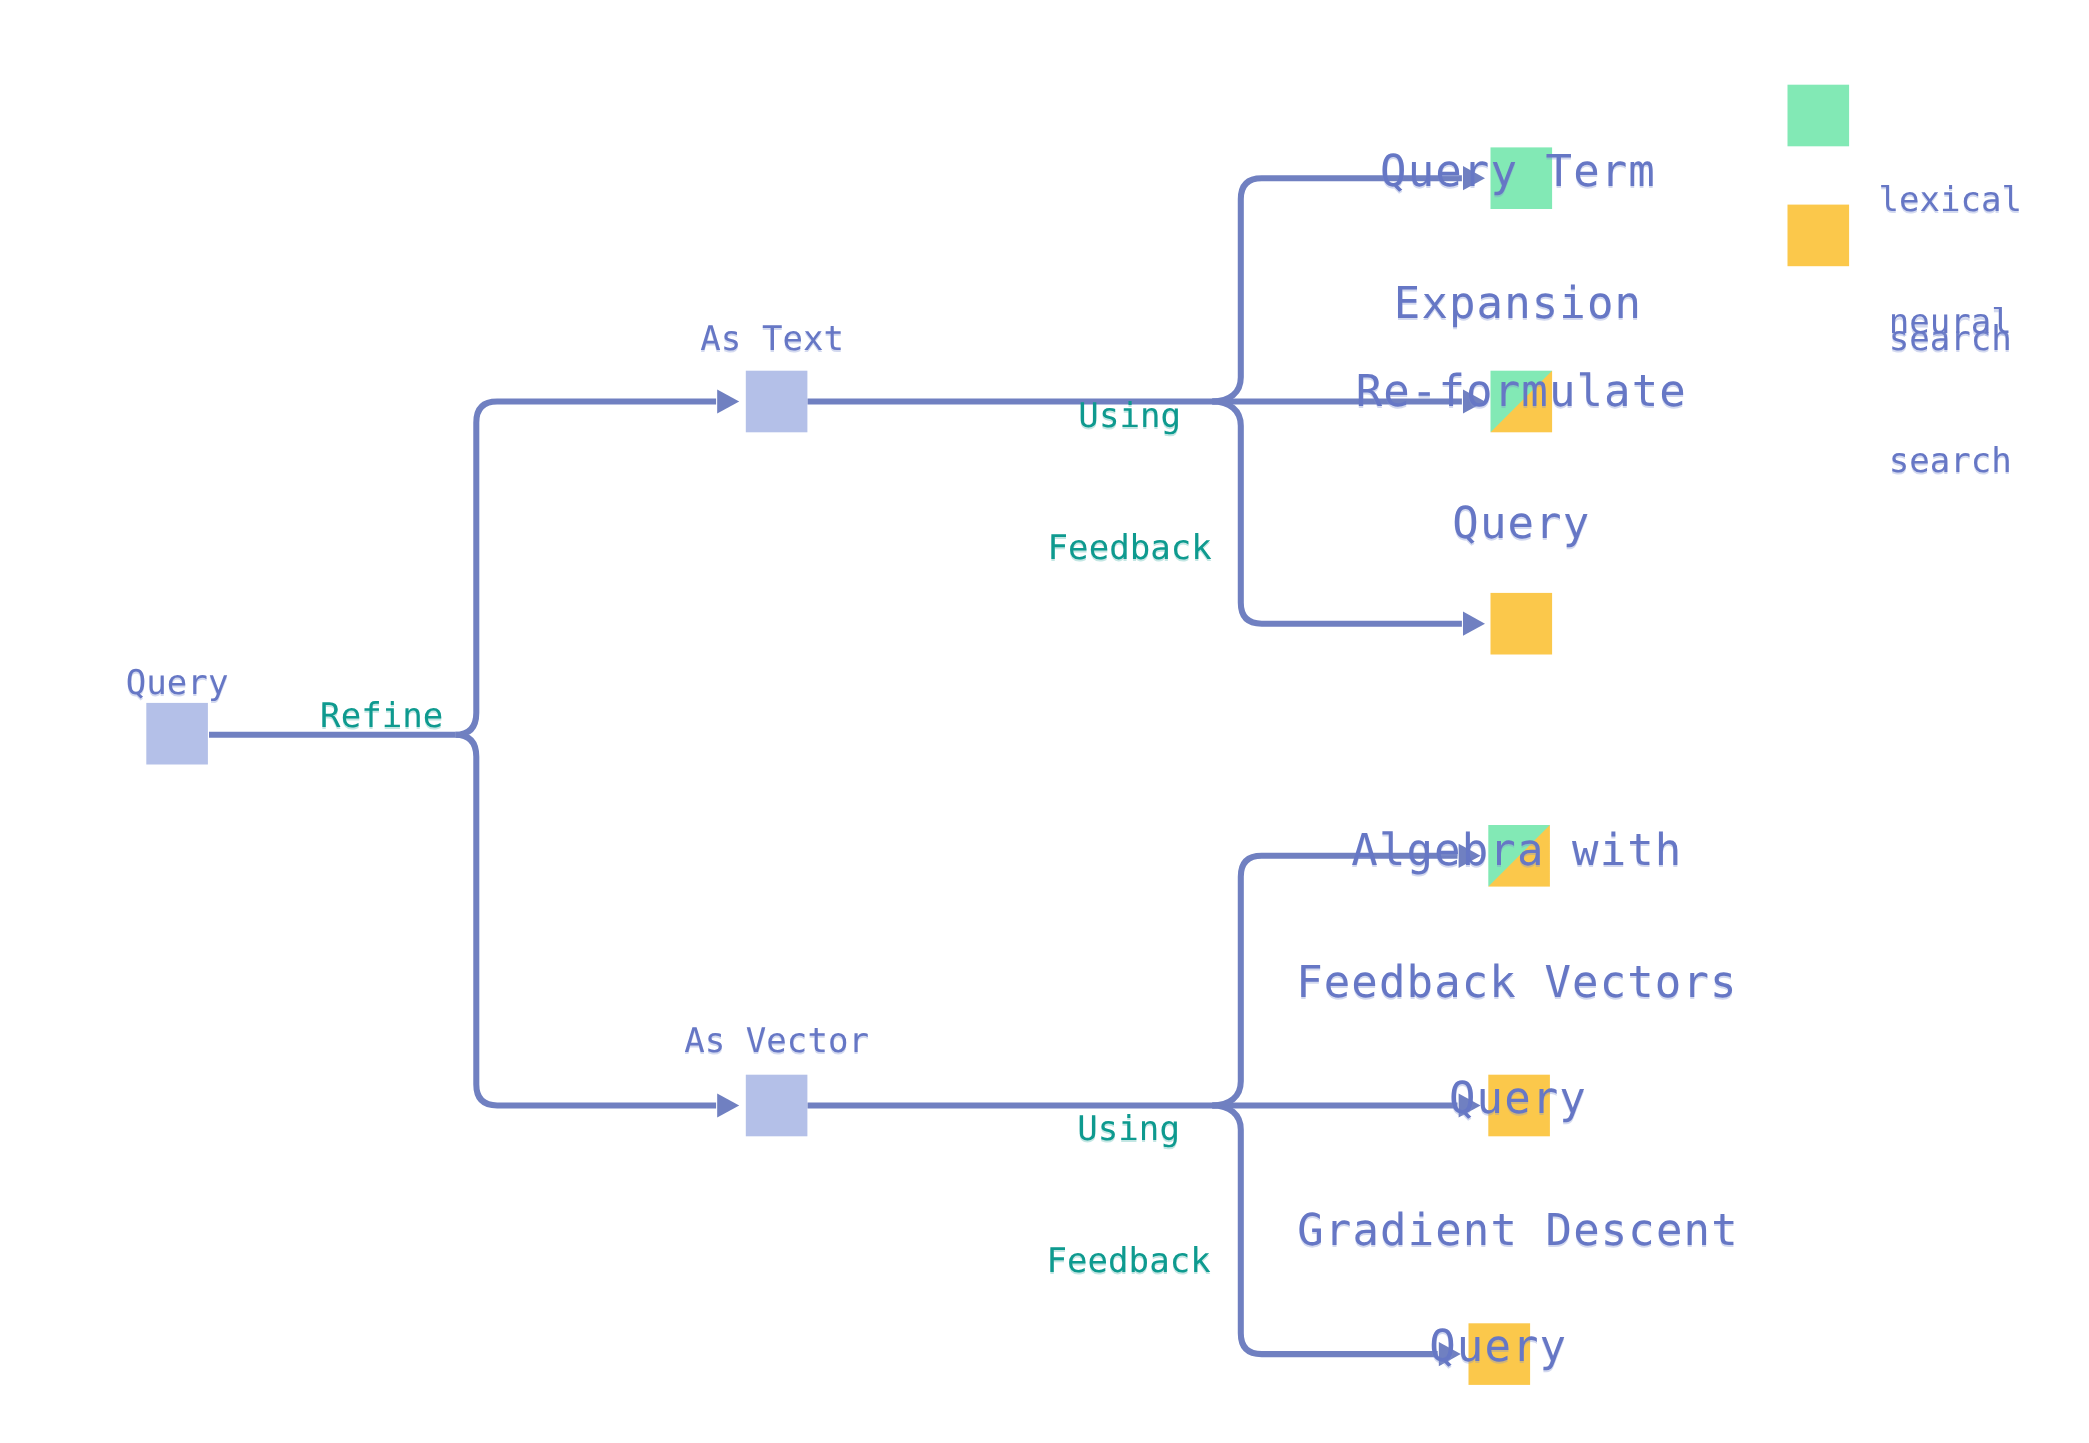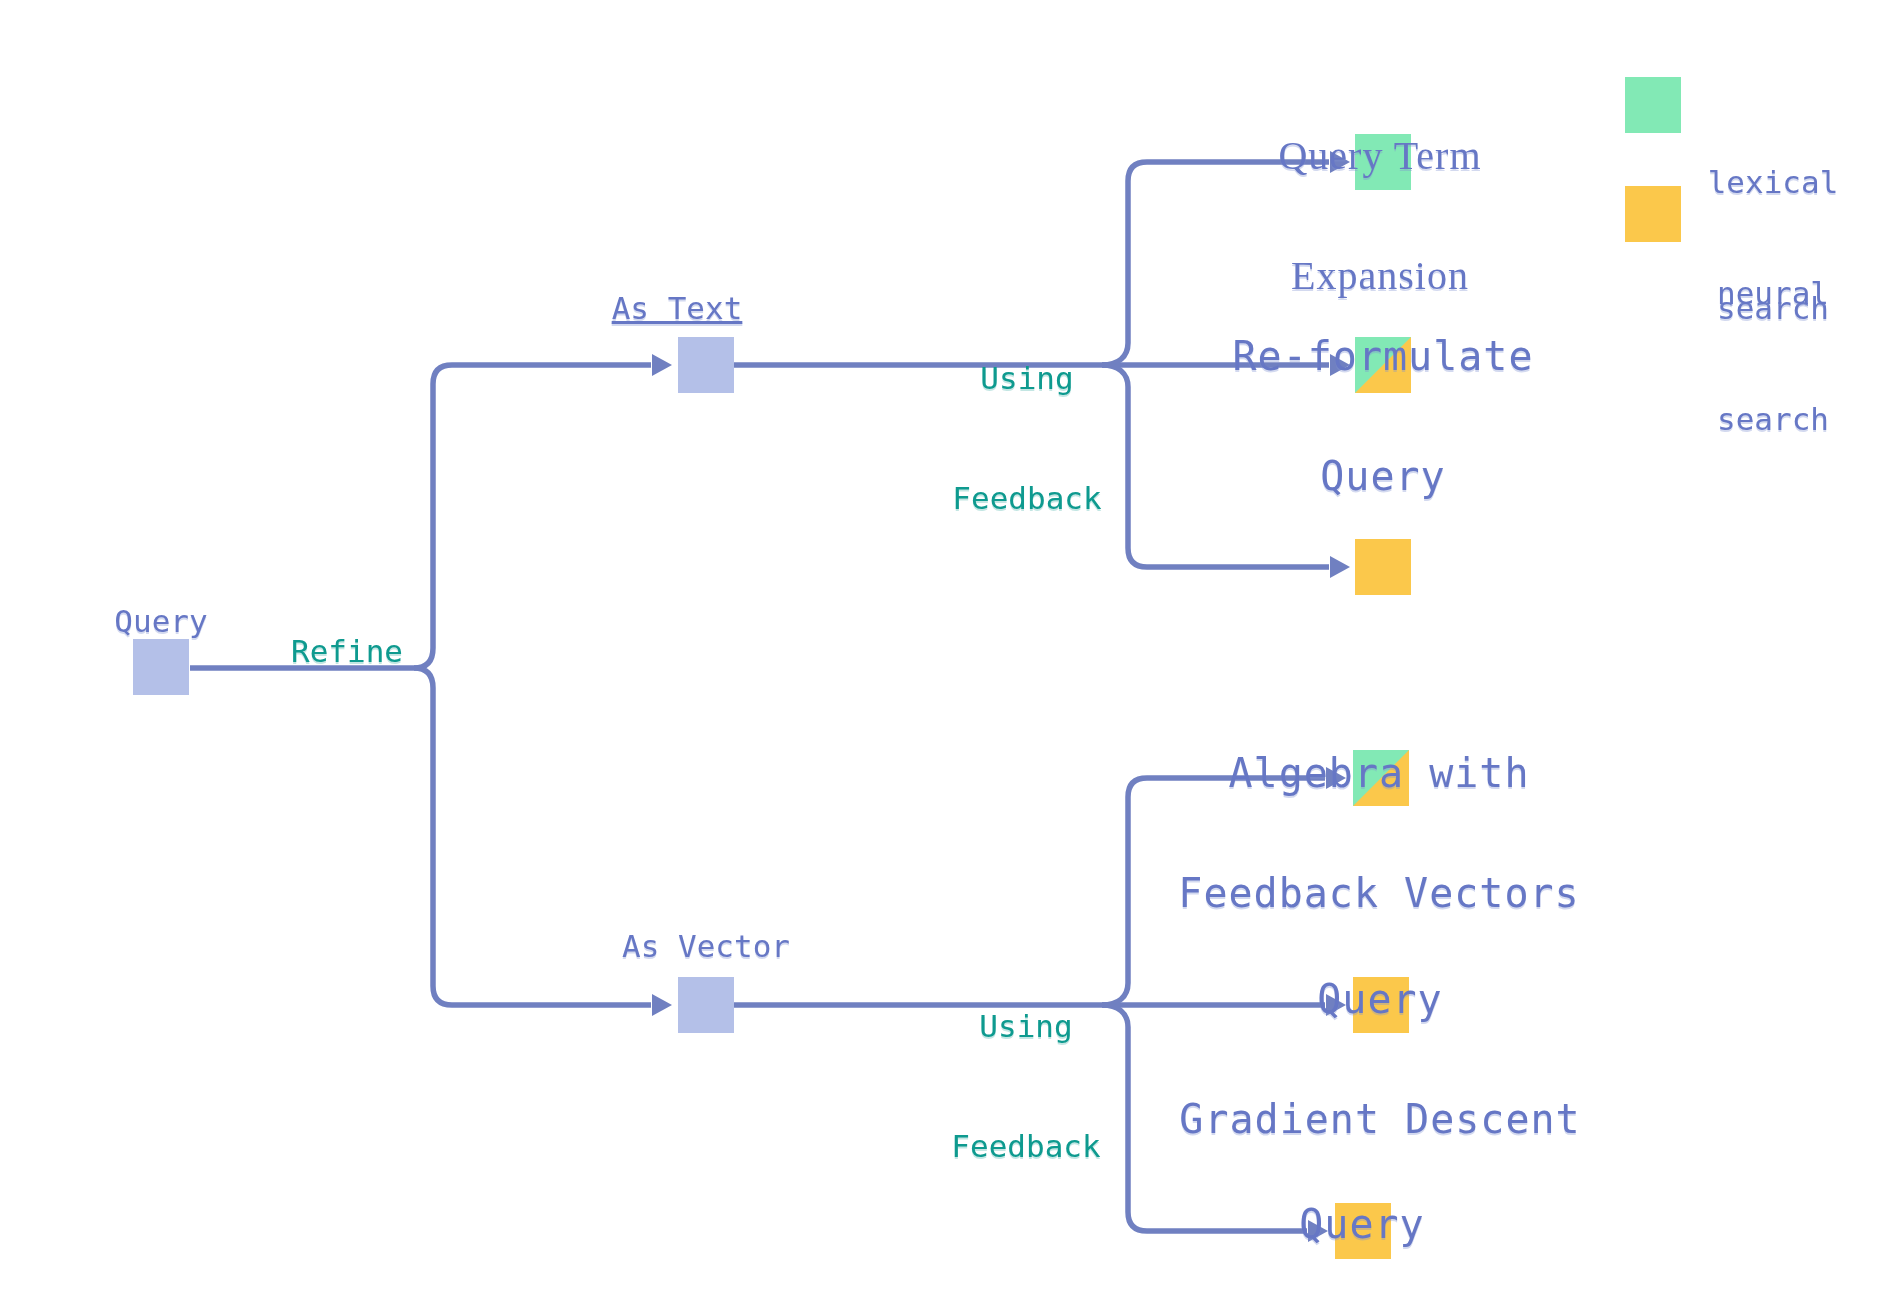--- a/index.html
+++ b/index.html
@@ -64,34 +64,34 @@
   <div class="sq sq-node" style="left:678px;top:977px;"></div>
 
   <div class="sq sq-lexical" style="left:1355px;top:134px;"></div>
   <div class="sq sq-lexical-neural" style="left:1355px;top:337px;"></div>
   <div class="sq sq-neural" style="left:1355px;top:539px;"></div>
   <div class="sq sq-lexical-neural" style="left:1353px;top:750px;"></div>
   <div class="sq sq-neural" style="left:1353px;top:977px;"></div>
   <div class="sq sq-neural" style="left:1335px;top:1203px;"></div>
 
   <div class="lbl" style="left:161px;top:601px;">Query</div>
-  <div class="lbl" style="left:677px;top:288px;text-decoration:underline;">As Text</div>
+  <div class="lbl" style="left:702px;top:288px;">As Text</div>
   <div class="lbl" style="left:706px;top:926px;">As Vector</div>
 
   <div class="lbl action" style="left:347px;top:631px;">Refine</div>
   <div class="lbl action" style="left:1027px;top:278px;">
     <span>Using</span>
     <span>Feedback</span>
   </div>
   <div class="lbl action" style="left:1026px;top:926px;">
     <span>Using</span>
     <span>Feedback</span>
   </div>
 
-  <div class="lbl leaf-lbl" style="left:1380px;top:56px;font-family:Liberation Serif, serif;">
+  <div class="lbl leaf-lbl" style="left:1380px;top:56px;">
     <span>Query Term</span>
     <span>Expansion</span>
   </div>
   <div class="lbl leaf-lbl" style="left:1383px;top:256px;">
     <span>Re-formulate</span>
     <span>Query</span>
   </div>
   <div class="lbl leaf-lbl" style="left:1379px;top:673px;">
     <span>Algebra with</span>
     <span>Feedback Vectors</span>

